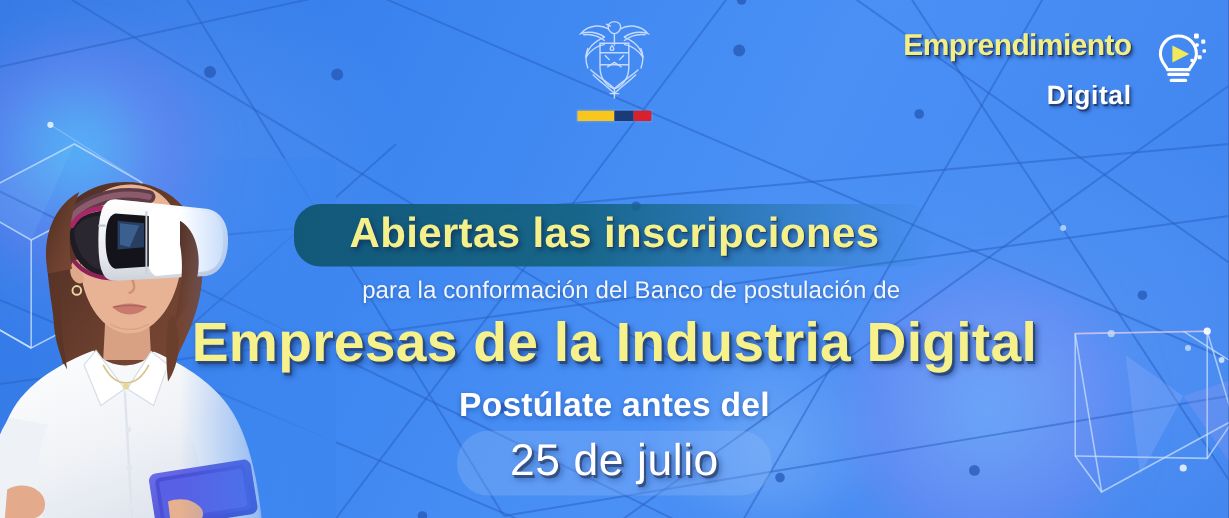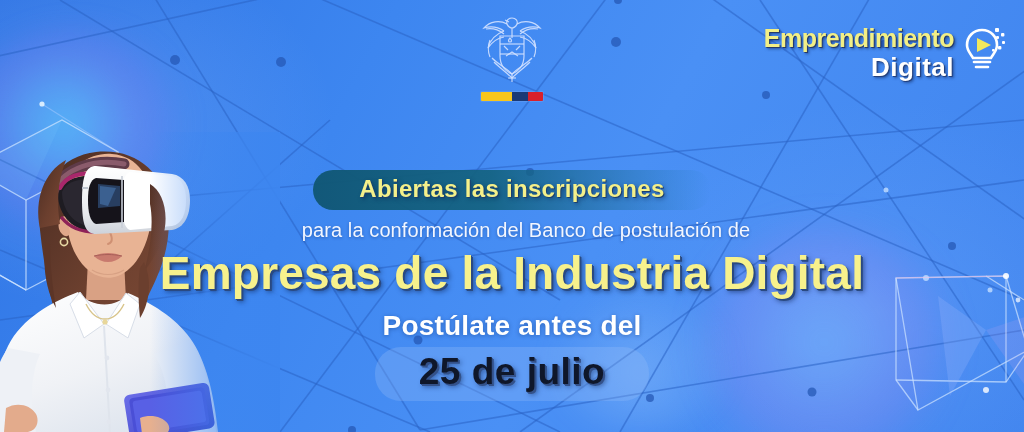--- a/index.html
+++ b/index.html
@@ -100,58 +100,58 @@
   .flag-blue   { flex: 1; background: #1b3a76; }
   .flag-red    { flex: 1; background: #d8212c; }
 
   
   .ed-logo {
     position: absolute;
     right: 18px;
     top: 26px;
     display: flex;
     align-items: flex-start;
-    gap: 4px;
+    gap: 15px;
   }
   .ed-text { text-align: right; line-height: 1; }
   .ed-line1 {
     font-size: 25px;
     font-weight: bold;
     color: #f2ef86;
     letter-spacing: -0.5px;
     font-stretch: condensed;
     text-shadow: 1px 1px 0 #253a6a, 2px 2px 3px rgba(10,30,80,0.55);
   }
   .ed-line2 {
-    font-size: 26px;
+    font-size: 22px;
     font-weight: bold;
     color: #ffffff;
     letter-spacing: 0.5px;
-    margin-top: 3px;
+    margin-top: 18px;
     text-shadow: 1px 1px 0 #24407c, 2px 2px 3px rgba(10,30,80,0.55);
   }
   .ed-icon { margin-top: -4px; }
 
   
   .content {
     position: absolute;
     left: 0;
     right: 0;
     top: 170px;
     text-align: center;
   }
   .pill-open {
     display: inline-block;
     background: linear-gradient(90deg, rgba(16,86,116,0.96) 0%, rgba(20,99,130,0.93) 45%, rgba(47,130,200,0.20) 95%, rgba(61,134,240,0) 100%);
     border-radius: 22px;
     padding: 5px 46px 7px 46px;
     position: relative;
   }
   .pill-open .headline {
-    font-size: 24px;
+    font-size: 35px;
     font-weight: bold;
     color: #f4f08a;
     letter-spacing: 0.3px;
     font-stretch: condensed;
     text-shadow: 1px 1px 0 #1c3f6e, 2px 2px 4px rgba(5,25,70,0.5);
   }
   .subline {
     margin-top: 9px;
     font-size: 20px;
     color: #f2f6ff;
@@ -182,22 +182,22 @@
   }
   .pill-date {
     display: inline-block;
     margin-top: 5px;
     background: rgba(150,190,250,0.30);
     border-radius: 26px;
     padding: 4px 44px 8px 44px;
   }
   .pill-date .date-text {
     font-size: 37px;
-    font-weight: bold;
-    color: #0f172a;
+    font-weight: normal;
+    color: #ffffff;
     letter-spacing: 0.5px;
     font-stretch: condensed;
     text-shadow:
       1px 1px 0 #34528a,
       2px 2px 0 #34528a,
       3px 3px 5px rgba(8,28,75,0.5);
   }
 </style>
 </head>
 <body>

